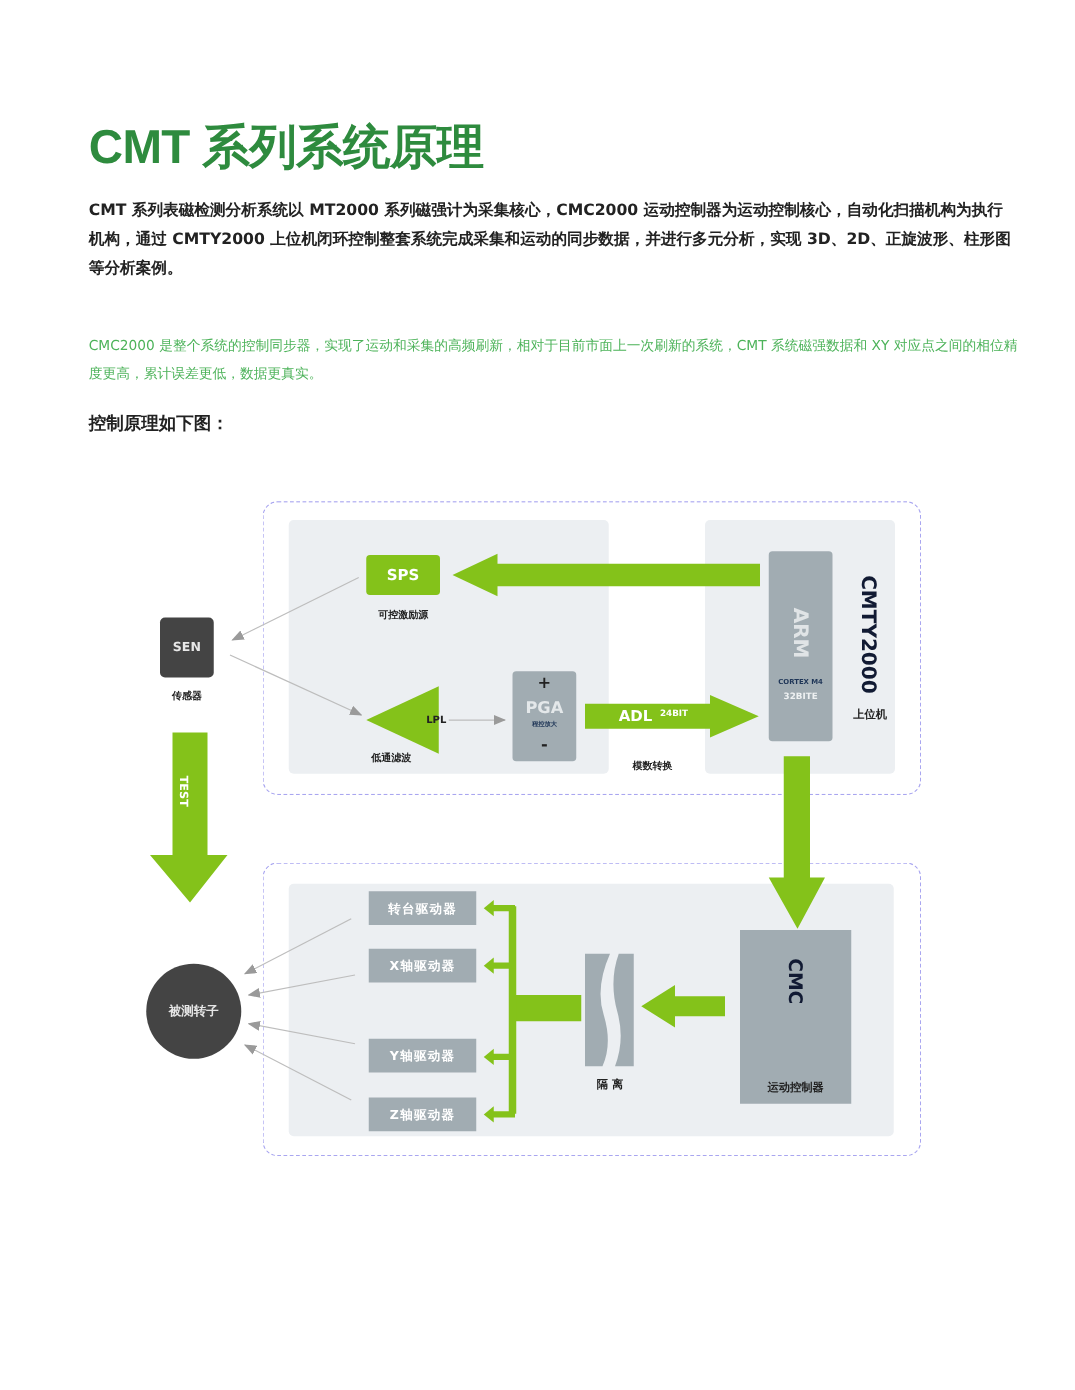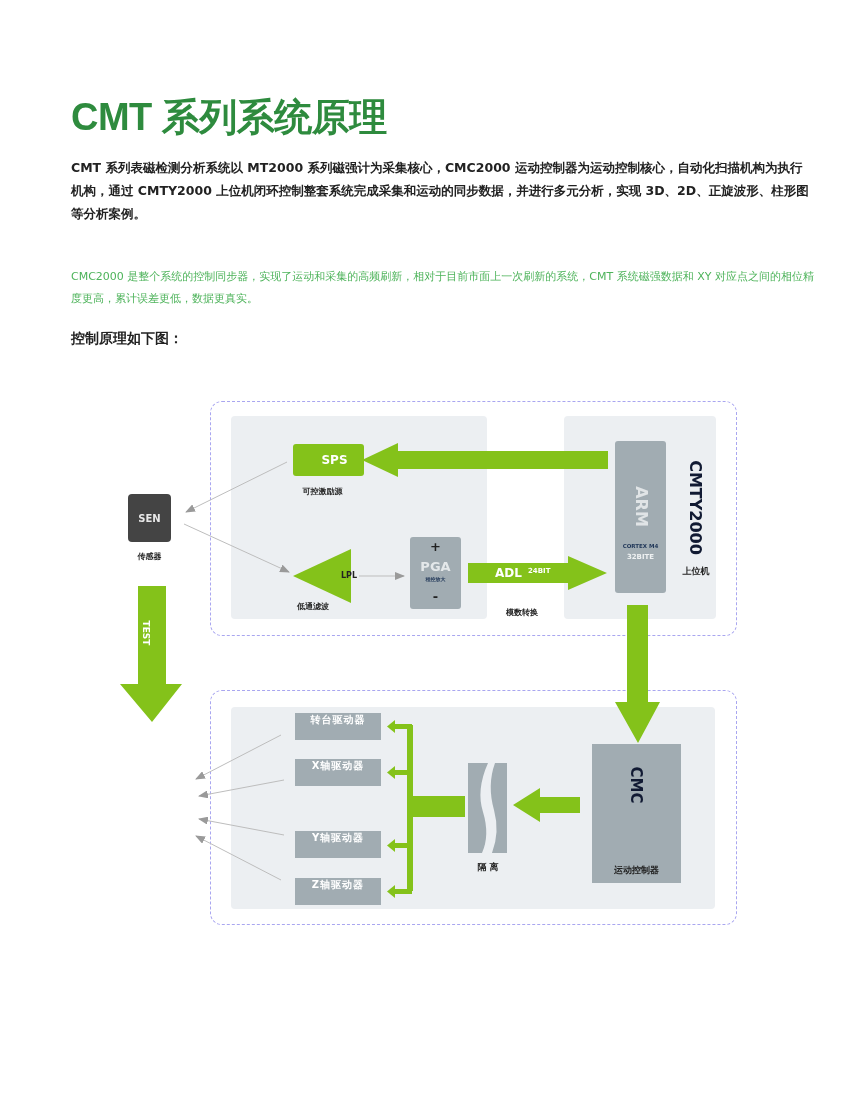--- a/index.html
+++ b/index.html
@@ -10,27 +10,27 @@
   .para1 { position: absolute; left: 71px; top: 156px; width: 740px; font-size: 12.5px; line-height: 23px;
            font-weight: bold; color: #222; margin: 0; }
   .para2 { position: absolute; left: 71px; top: 266px; width: 745px; font-size: 11px; line-height: 22px;
            color: #4db35a; margin: 0; }
   .sub { position: absolute; left: 71px; top: 330px; font-size: 14px; font-weight: bold; color: #222; margin: 0; }
 
   .diagram { position: absolute; left: 0; top: 0; width: 860px; height: 1112px; }
   .abs { position: absolute; }
   .dash { border: 1px dashed #a9a6f0; border-radius: 12px; }
   .panel { background: #eceff2; border-radius: 4px; }
-  .green { background: #84c21a; padding-left: 12px; }
+  .green { background: #84c21a; }
   .gray { background: #a1acb2; border-radius: 3px; }
   .dark { background: #444444; }
   .lbl { font-size: 8px; font-weight: bold; color: #222; text-align: center; white-space: nowrap; }
   .white-b { color: #fff; font-weight: bold; text-align: center; }
   .drv { background: #a1acb2; color: #fff; font-size: 10px; font-weight: bold; display: flex;
-         align-items: flex-start; justify-content: center; letter-spacing: 1px; }
+         align-items: center; justify-content: center; letter-spacing: 1px; }
   svg { position: absolute; left: 0; top: 0; overflow: visible; }
 </style>
 </head>
 <body>
 
 <h1 class="title">CMT 系列系统原理</h1>
 <p class="para1">CMT 系列表磁检测分析系统以 MT2000 系列磁强计为采集核心，CMC2000 运动控制器为运动控制核心，自动化扫描机构为执行机构，通过 CMTY2000 上位机闭环控制整套系统完成采集和运动的同步数据，并进行多元分析，实现 3D、2D、正旋波形、柱形图等分析案例。</p>
 <p class="para2">CMC2000 是整个系统的控制同步器，实现了运动和采集的高频刷新，相对于目前市面上一次刷新的系统，CMT 系统磁强数据和 XY 对应点之间的相位精度更高，累计误差更低，数据更真实。</p>
 <p class="sub">控制原理如下图：</p>
 
@@ -83,20 +83,23 @@
     <path d="M507,763 L495,763 Q487,785 494,810 Q500,832 492,853 L507,853 Z" fill="#a1acb2"></path>
   </svg>
 
   <div class="abs dark white-b" style="left:128px;top:494px;width:43px;height:48px;border-radius:4px;display:flex;align-items:center;justify-content:center;font-size:10px;color:#e8e8e8;">
     <span>SEN</span>
   </div>
   <div class="abs lbl" style="left:128px;top:551px;width:43px;">传感器</div>
 
   <div class="abs white-b" style="left:126px;top:628px;width:40px;font-size:9px;transform:rotate(90deg);">TEST</div>
 
+  <div class="abs dark" style="left:117px;top:771px;width:76px;height:76px;border-radius:50%;display:flex;align-items:center;justify-content:center;">
+    <span class="white-b" style="font-size:10px;color:#e6e6e6;">被测转子</span>
+  </div>
 
   <div class="abs green white-b" style="left:293px;top:444px;width:59px;height:32px;border-radius:3px;display:flex;align-items:center;justify-content:center;font-size:12px;">
     <span>SPS</span>
   </div>
   <div class="abs lbl" style="left:283px;top:486px;width:79px;">可控激励源</div>
 
   <div class="abs" style="left:330px;top:571px;font-size:8px;font-weight:bold;color:#222;padding-left:11px;">LPL</div>
   <div class="abs lbl" style="left:288px;top:601px;width:50px;">低通滤波</div>
 
   <div class="abs gray" style="left:410px;top:537px;width:51px;height:72px;">

